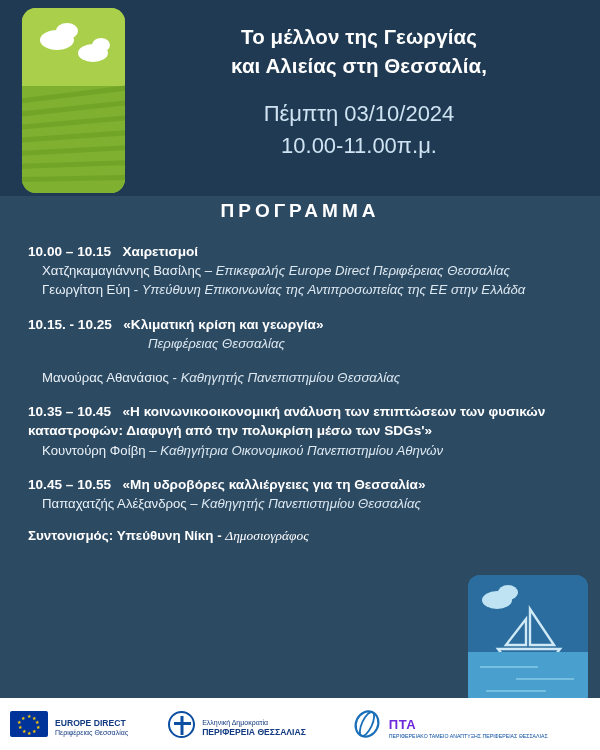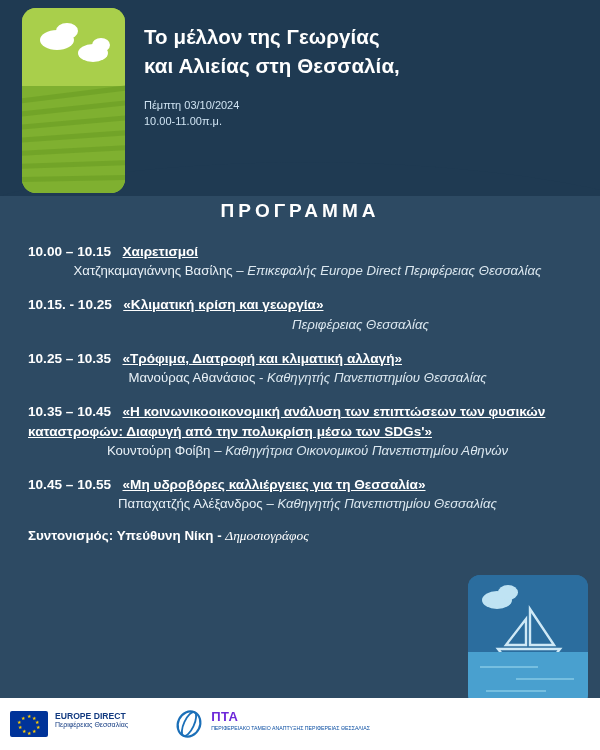--- a/index.html
+++ b/index.html
@@ -37,47 +37,47 @@
     position: absolute; left: -20%; width: 140%; height: 5px;
     background: #6ea026; opacity: .75;
   }
   .cloud {
     position: absolute; background: #ffffff; border-radius: 50%;
   }
 
   
   .header {
     position: absolute; right: 26px; top: 22px; width: 430px;
-    text-align: left;
+    text-align: center;
   }
   .header h1 {
     font-size: 20.5px; line-height: 1.42; font-weight: bold; color: #ffffff;
     letter-spacing: .1px;
   }
   .header .datebox {
-    margin-top: 18px; font-size: 11px; line-height: 1.45; color: #cfe3f2;
+    margin-top: 18px; font-size: 22px; line-height: 1.45; color: #cfe3f2;
   }
 
   
   .prog-title {
     position: absolute; left: 0; top: 200px; width: 600px; text-align: center;
     font-size: 19px; font-weight: bold; letter-spacing: 4px; color: #ffffff;
   }
 
   
   .agenda {
     position: absolute; left: 28px; top: 242px; width: 545px;
   }
   .item { margin-bottom: 15px; }
   .item .head {
     font-size: 13.6px; font-weight: bold; color: #ffffff; line-height: 1.42;
   }
-  .item .head .title { font-weight: bold; text-decoration: underline; }
+  .item .head .title { font-weight: bold; }
   .item .line {
-    font-size: 13.2px; color: #e9f1f7; line-height: 1.45; padding-left: 14px; text-align: center;
+    font-size: 13.2px; color: #e9f1f7; line-height: 1.45; padding-left: 14px;
   }
   .item .line .role { font-style: italic; color: #dce8f0; }
   .item .line.indent2 { padding-left: 120px; }
   .moderator {
     margin-top: 10px; font-size: 13.4px; font-weight: bold; color: #ffffff;
   }
   .moderator .role { font-weight: normal; font-style: italic; font-family: Liberation Serif, serif; }
 
   
   .boat-card {
@@ -87,21 +87,21 @@
   .boat-card .sky2 { position: absolute; inset: 0 0 42% 0; background: #2b6d9e; }
   .boat-card .sea { position: absolute; left:0; right:0; bottom:0; height: 42%; background: #49a0cf; }
   .boat-card .wave { position: absolute; left: 0; right: 0; height: 2px; background: #8fd0ea; opacity:.65; }
 
   
   .footer {
     position: absolute; left: 0; bottom: 0; width: 600px; height: 52px;
     background: #ffffff; display: flex; align-items: center;
   }
   .footer .logo {
-    display: flex; align-items: flex-start; gap: 7px; padding: 0 10px;
+    display: flex; align-items: flex-end; gap: 7px; padding: 0 10px;
   }
   .footer .logo .txt { line-height: 1.2; }
   .footer .logo .t1 { font-size: 8.6px; font-weight: bold; color: #123a80; }
   .footer .logo .t2 { font-size: 7px; color: #123a80; }
   .eu-flag {
     width: 38px; height: 26px; background: #003399; border-radius: 2px;
     position: relative;
   }
   .eu-flag .star {
     position: absolute; color: #ffcc00; font-size: 5px; line-height: 5px;
@@ -172,39 +172,39 @@
     <div class="head">
       <span>10.00 – 10.15</span>
       &nbsp;
       <span class="title">Χαιρετισμοί</span>
     </div>
     <div class="line">
       <span>Χατζηκαμαγιάννης Βασίλης</span>
       <span>–</span>
       <span class="role">Επικεφαλής Europe Direct Περιφέρειας Θεσσαλίας</span>
     </div>
+    <div class="line">
+      <span>Γεωργίτση Εύη</span>
+      <span>-</span>
+      <span class="role">Υπεύθυνη Επικοινωνίας της Αντιπροσωπείας της ΕΕ στην Ελλάδα</span>
+    </div>
   </div>
 
   <div class="item">
     <div class="head">
       <span>10.15. - 10.25</span>
       &nbsp;
       <span class="title">«Κλιματική κρίση και γεωργία»</span>
     </div>
     <div class="line indent2">
       <span class="role">Περιφέρειας Θεσσαλίας</span>
     </div>
   </div>
 
   <div class="item">
-    <div class="head">
-      <span>10.25 – 10.35</span>
-      &nbsp;
-      <span class="title">«Τρόφιμα, Διατροφή και κλιματική αλλαγή»</span>
-    </div>
     <div class="line">
       <span>Μανούρας Αθανάσιος</span>
       <span>-</span>
       <span class="role">Καθηγητής Πανεπιστημίου Θεσσαλίας</span>
     </div>
   </div>
 
   <div class="item">
     <div class="head">
       <span>10.35 – 10.45</span>
@@ -268,20 +268,27 @@
       <span class="star" style="left:8px;  top:14px;">★</span>
       <span class="star" style="left:7px;  top:9px;">★</span>
       <span class="star" style="left:11px; top:5px;">★</span>
     </div>
     <div class="txt">
       <div class="t1">EUROPE DIRECT</div>
       <div class="t2">Περιφέρειας Θεσσαλίας</div>
     </div>
   </div>
 
+  <div class="logo sep1">
+    <div class="gr-emblem"></div>
+    <div class="txt">
+      <div class="t2">Ελληνική Δημοκρατία</div>
+      <div class="t1">ΠΕΡΙΦΕΡΕΙΑ ΘΕΣΣΑΛΙΑΣ</div>
+    </div>
+  </div>
 
   <div class="logo sep2">
     <svg class="pta-mark" viewBox="0 0 30 30">
       <ellipse cx="15" cy="15" rx="11" ry="13" fill="none" stroke="#1b6fb8" stroke-width="2.2" transform="rotate(25 15 15)"></ellipse>
       <ellipse cx="15" cy="15" rx="5" ry="13" fill="none" stroke="#1b6fb8" stroke-width="1.8" transform="rotate(25 15 15)"></ellipse>
     </svg>
     <div class="txt">
       <div class="pta-text">ΠΤΑ</div>
       <div class="pta-sub">ΠΕΡΙΦΕΡΕΙΑΚΟ ΤΑΜΕΙΟ ΑΝΑΠΤΥΞΗΣ ΠΕΡΙΦΕΡΕΙΑΣ ΘΕΣΣΑΛΙΑΣ</div>
     </div>

